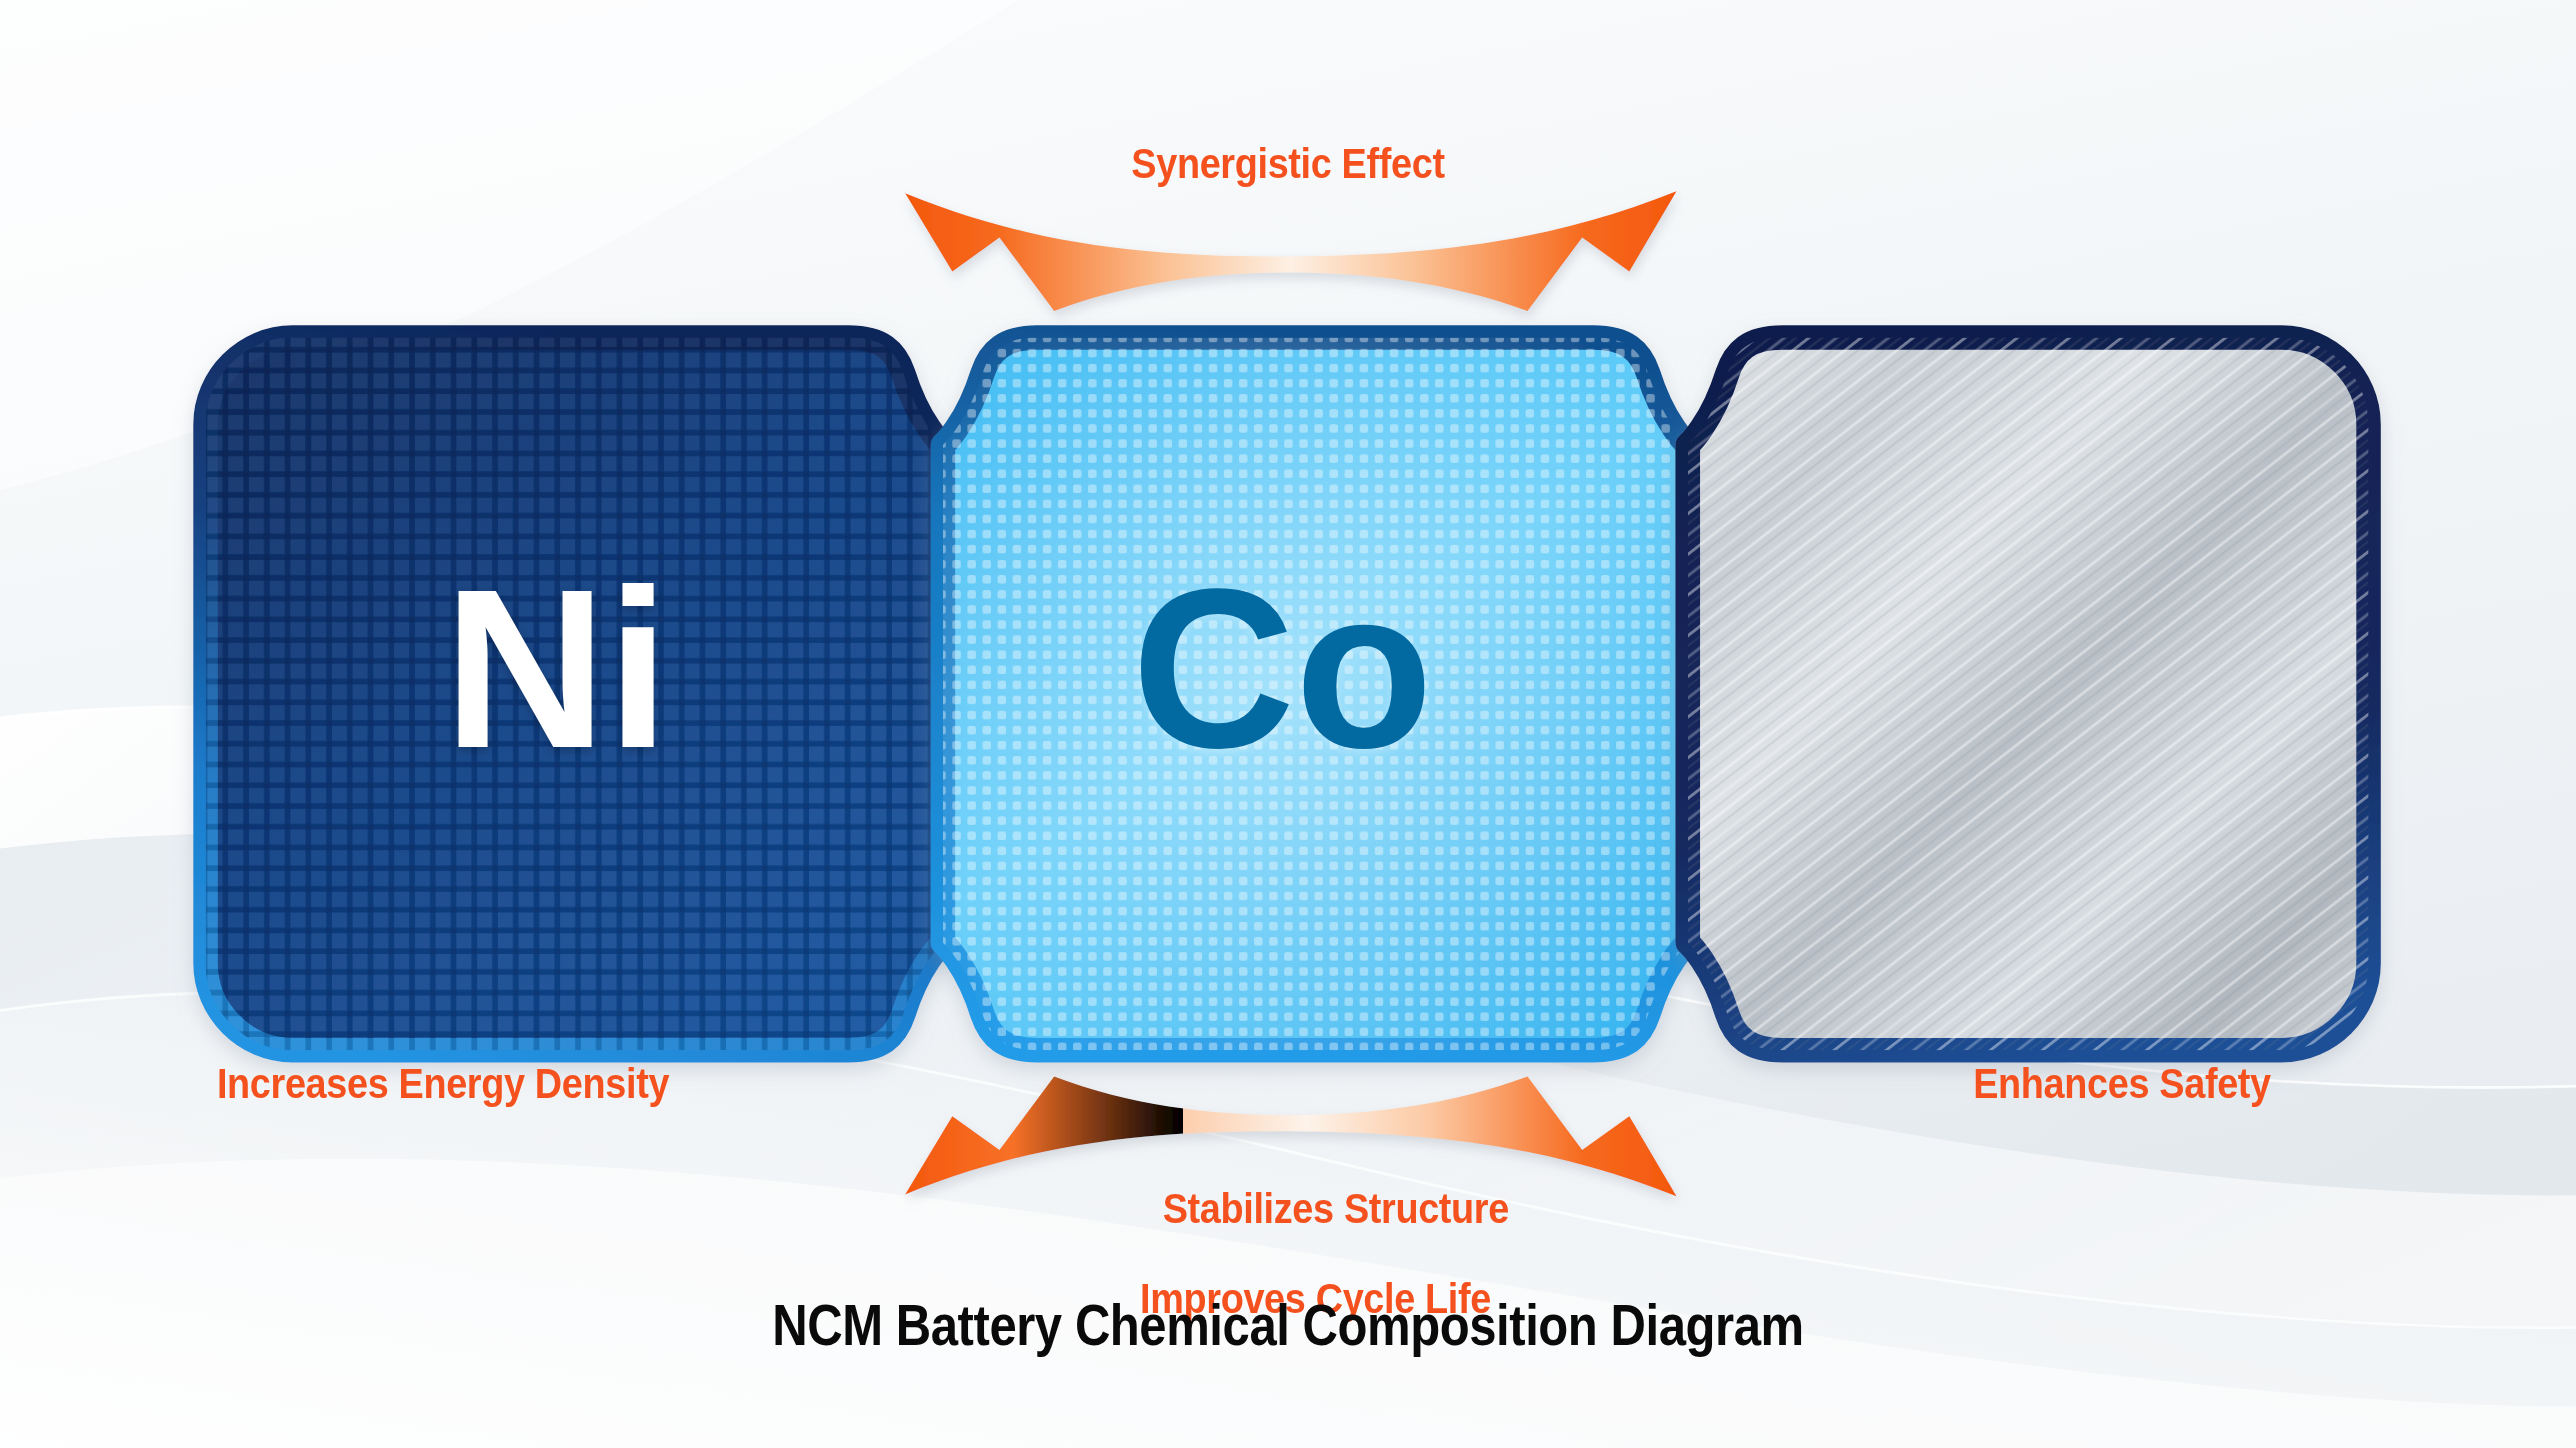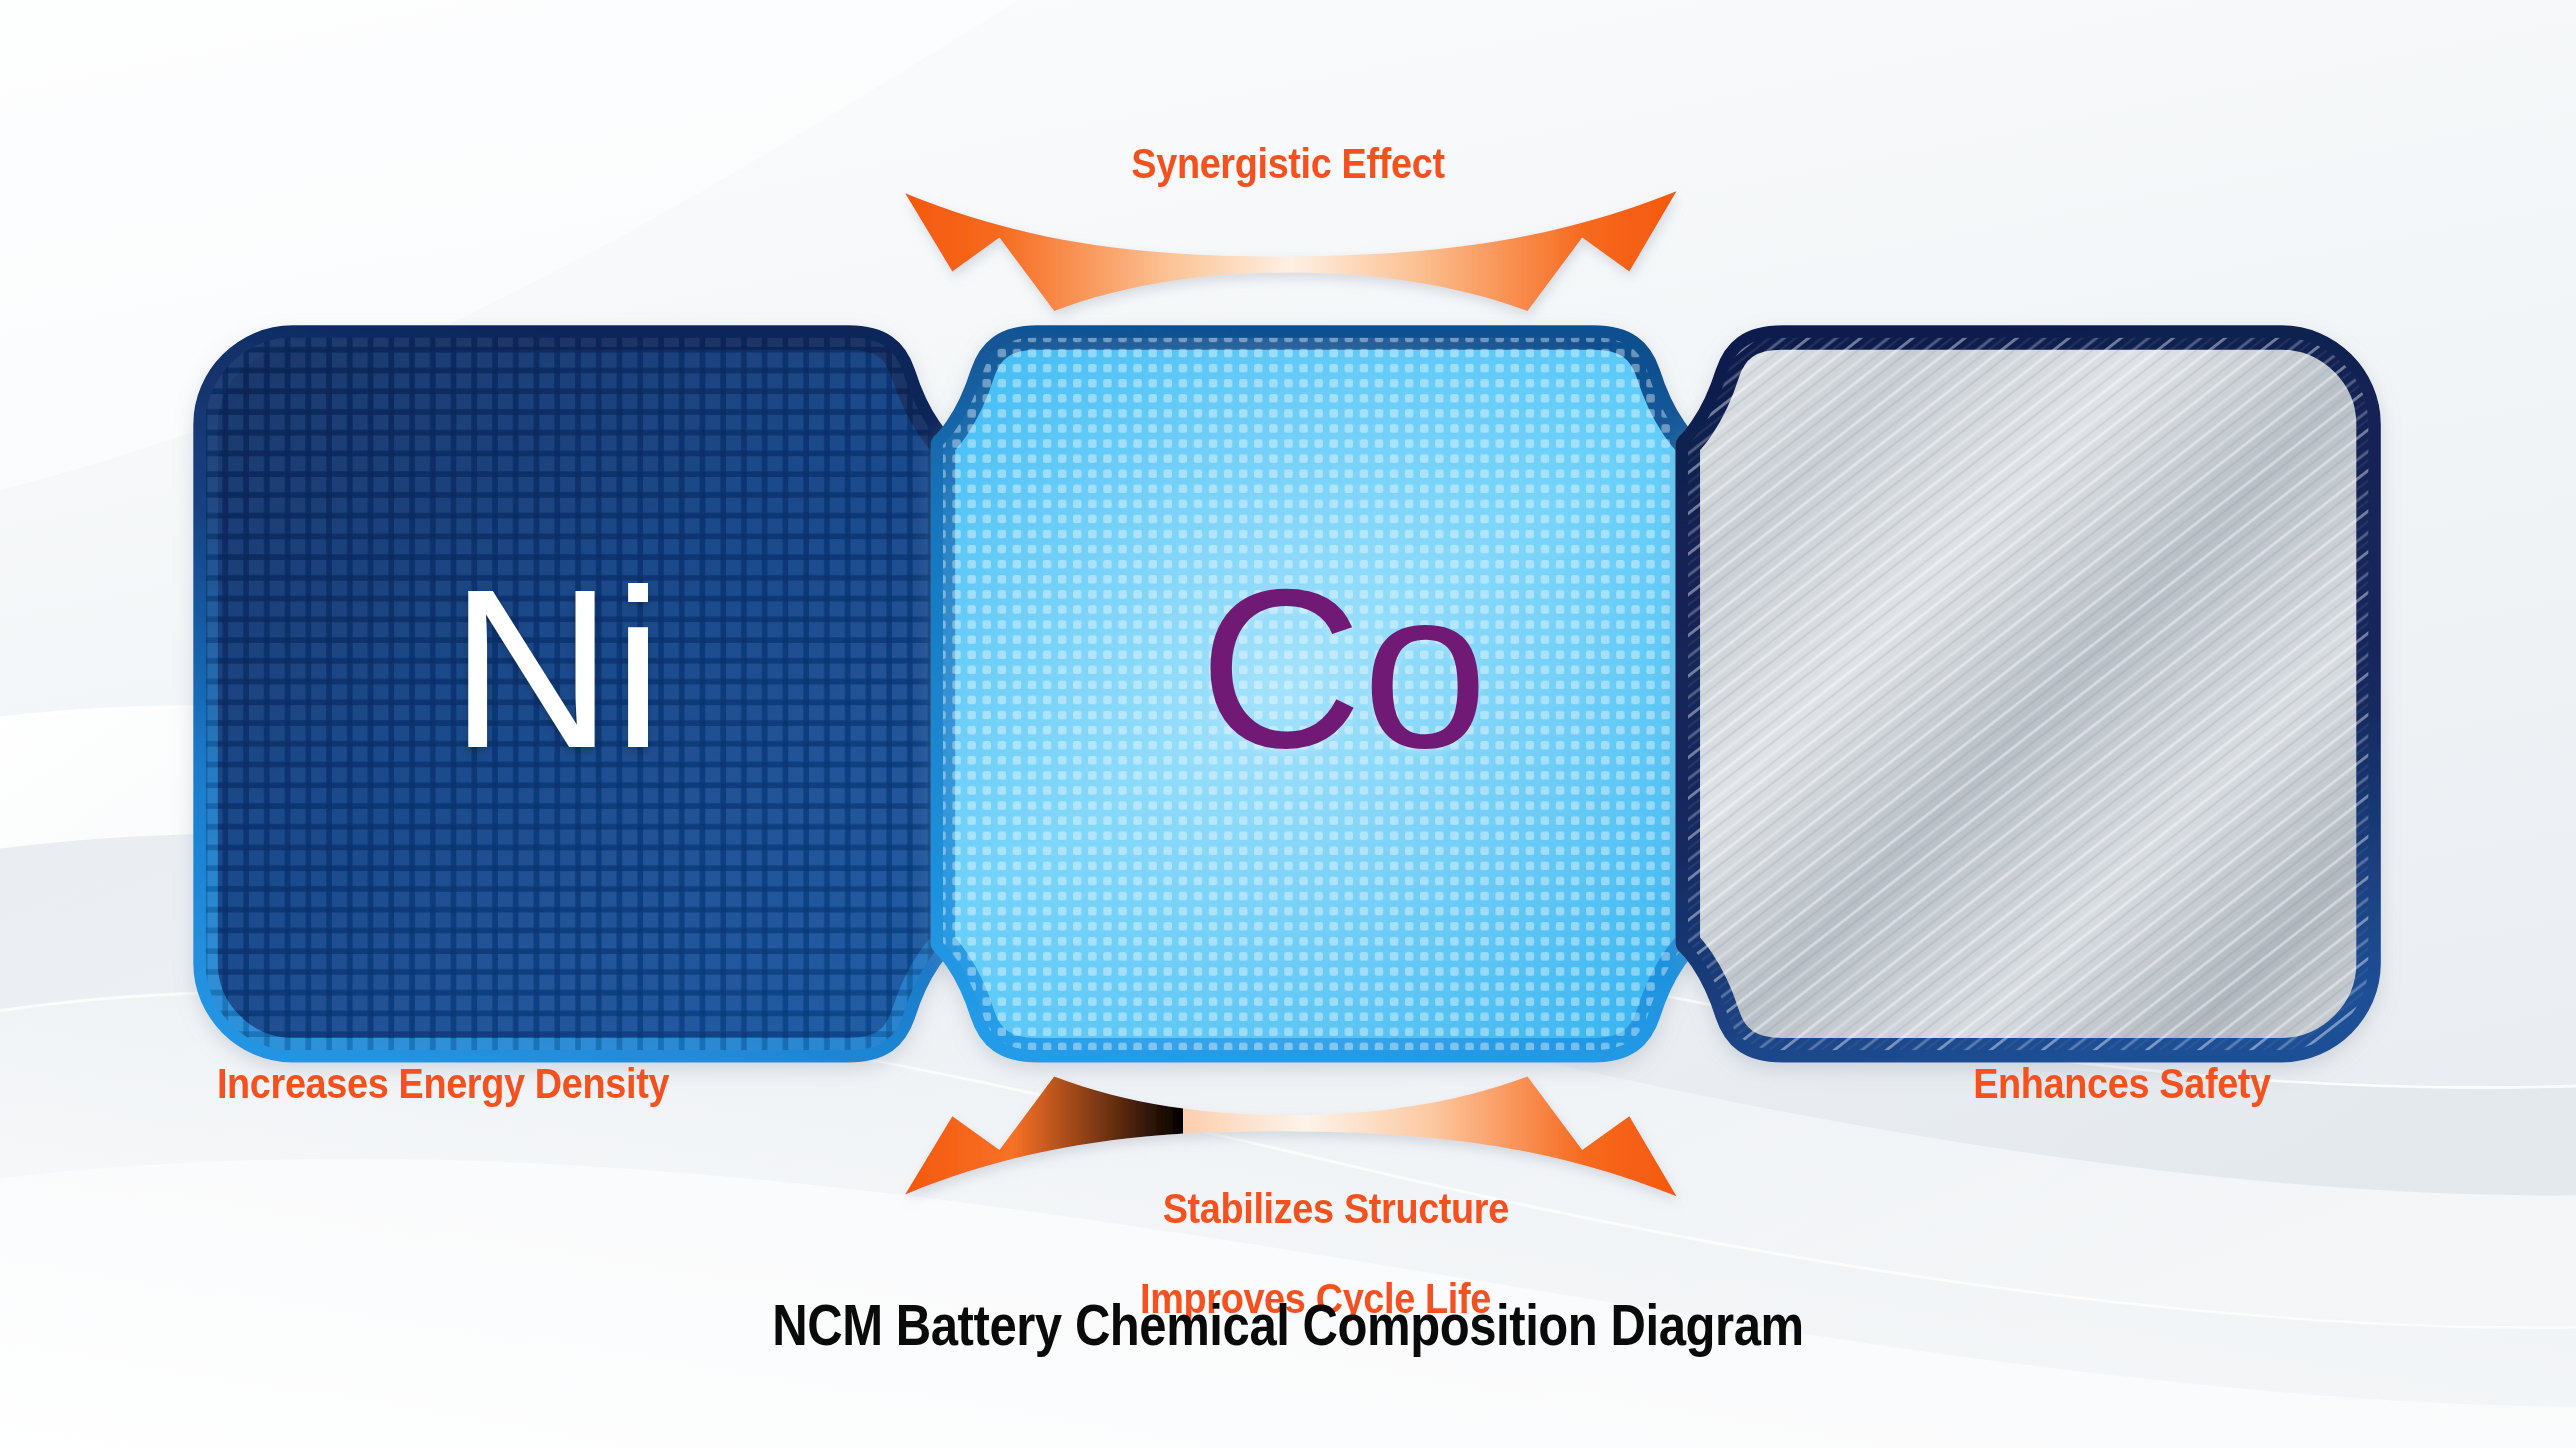--- a/index.html
+++ b/index.html
@@ -65,34 +65,34 @@
     text-align: center;
     color: #0a0a0a;
     font-weight: 700;
     font-size: 57px;
     letter-spacing: -0.5px;
     transform: scaleX(0.86);
     transform-origin: center;
   }
   .elem-sym {
     position: absolute;
-    font-weight: 400;
+    font-weight: 700;
     text-align: center;
     line-height: 1;
   }
   #sym-ni {
     left: 217px; top: 556px; width: 679px;
     font-size: 226px;
     color: #ffffff;
     text-shadow: 0 3.8px 9.4px rgba(0,0,0,0.22);
   }
   #sym-co {
-    left: 985px; top: 556px; width: 717px;
+    left: 924px; top: 556px; width: 717px;
     font-size: 226px;
-    color: #701a75;
+    color: #0369a1;
     text-shadow: 0 3.8px 9.4px rgba(255,255,255,0.25);
   }
   #sym-mn {
     left: 1688px; top: 556px; width: 735px;
     font-size: 226px;
     color: #141c44;
     text-shadow: 0 3.8px 9.4px rgba(0,0,0,0.18);
   }
 </style>
 </head>

